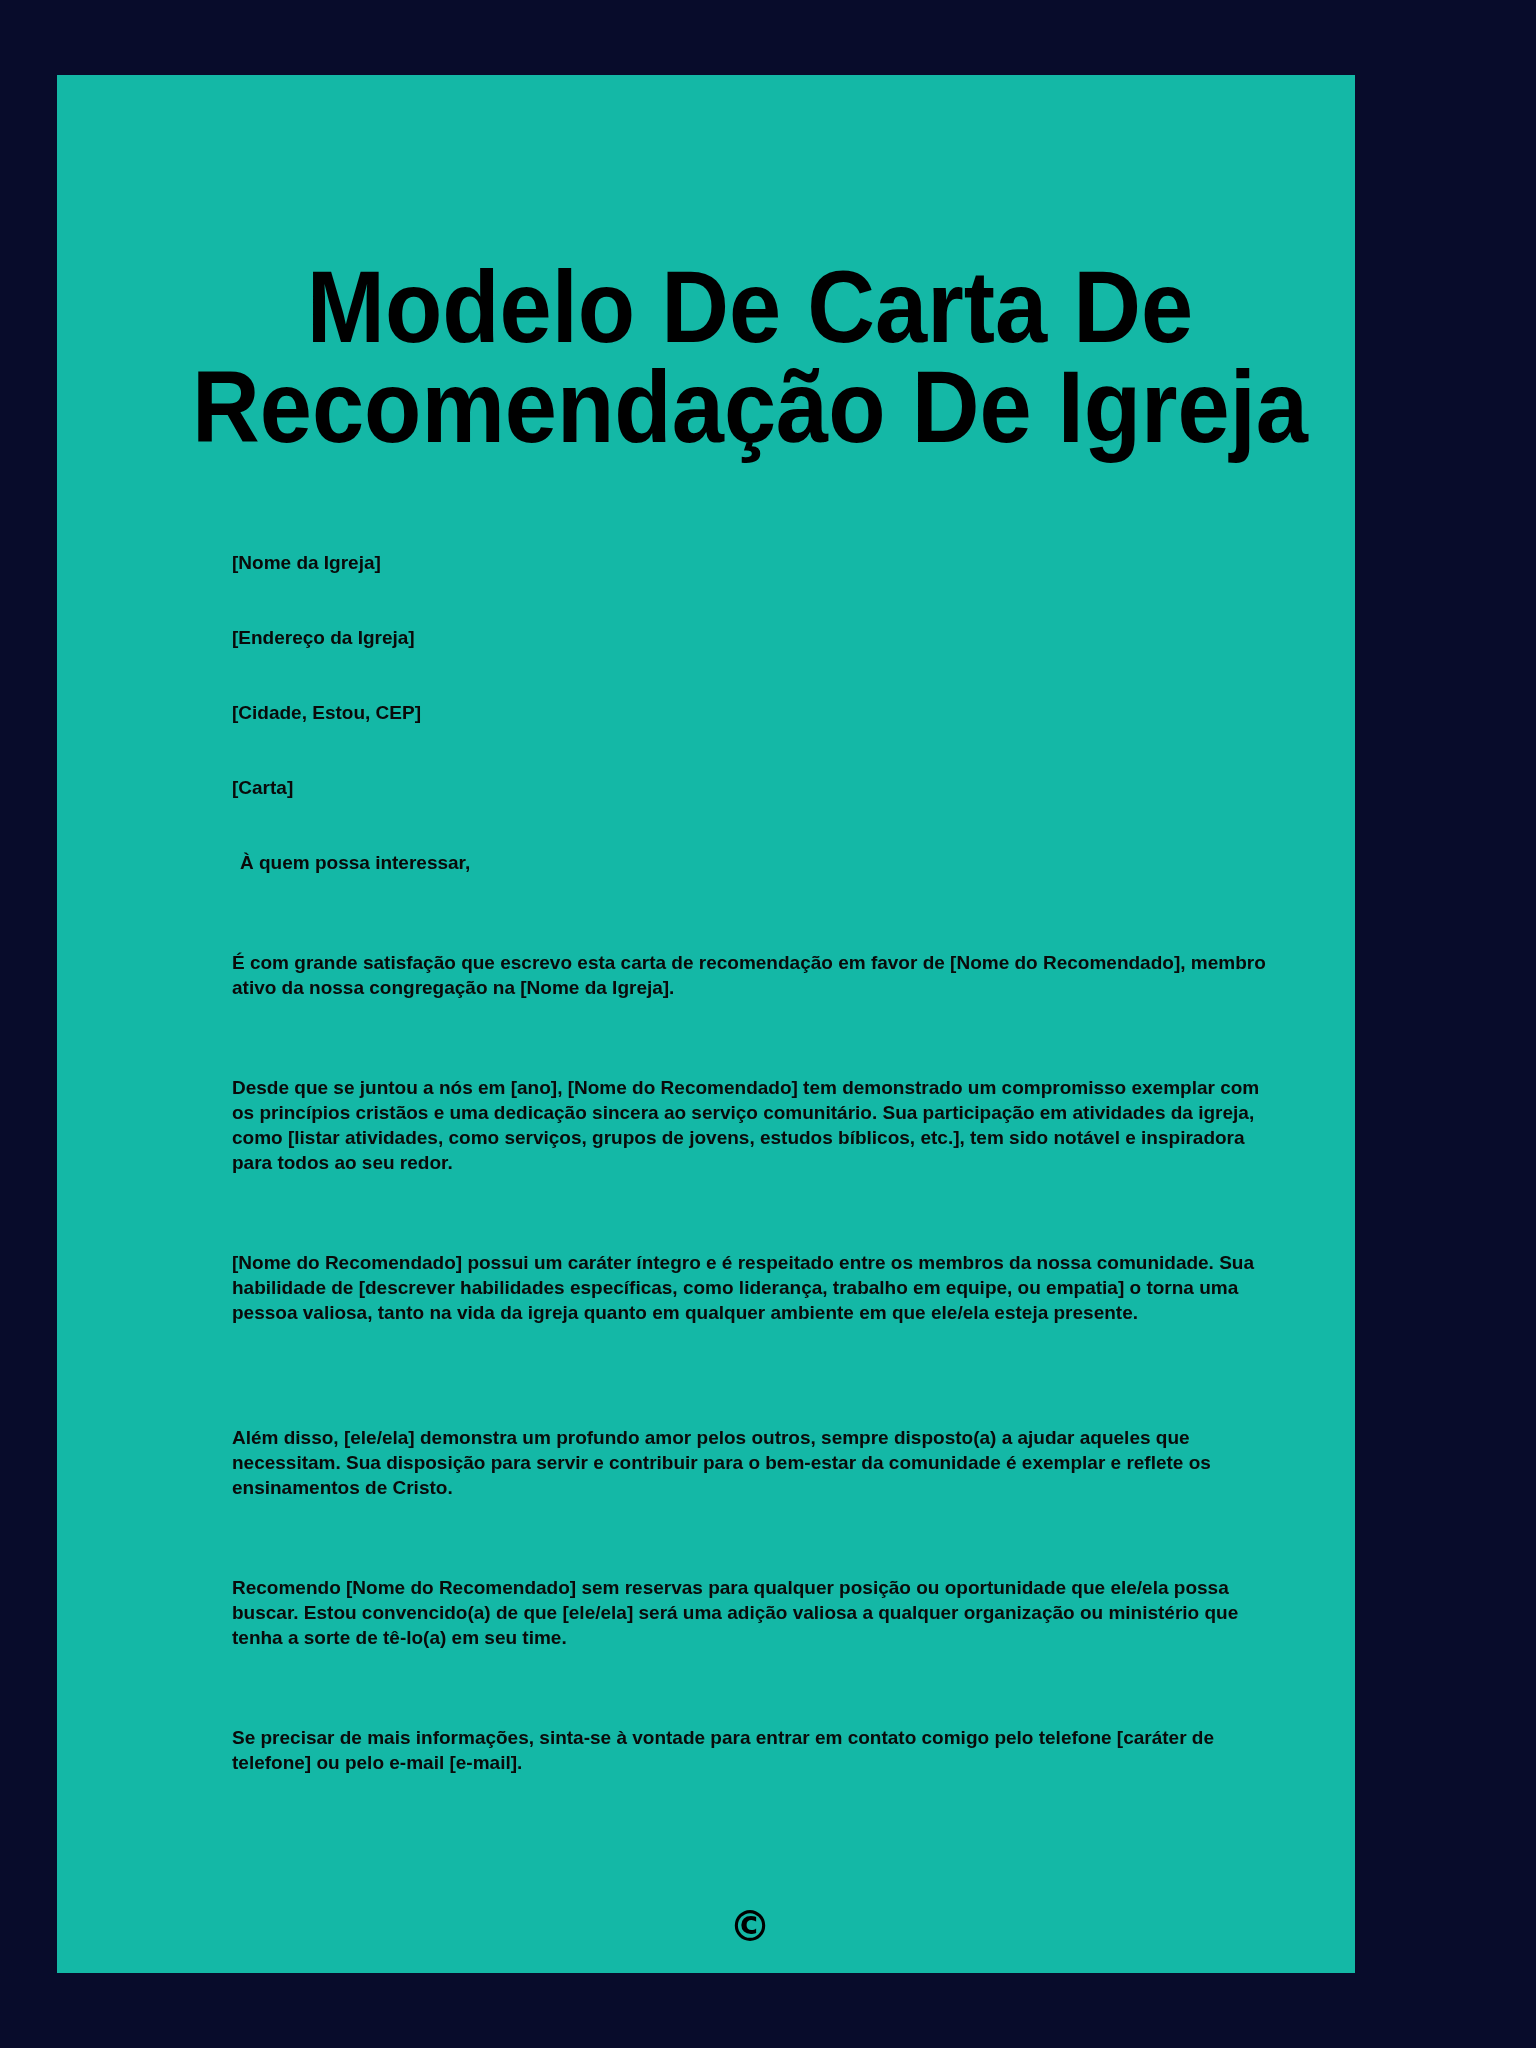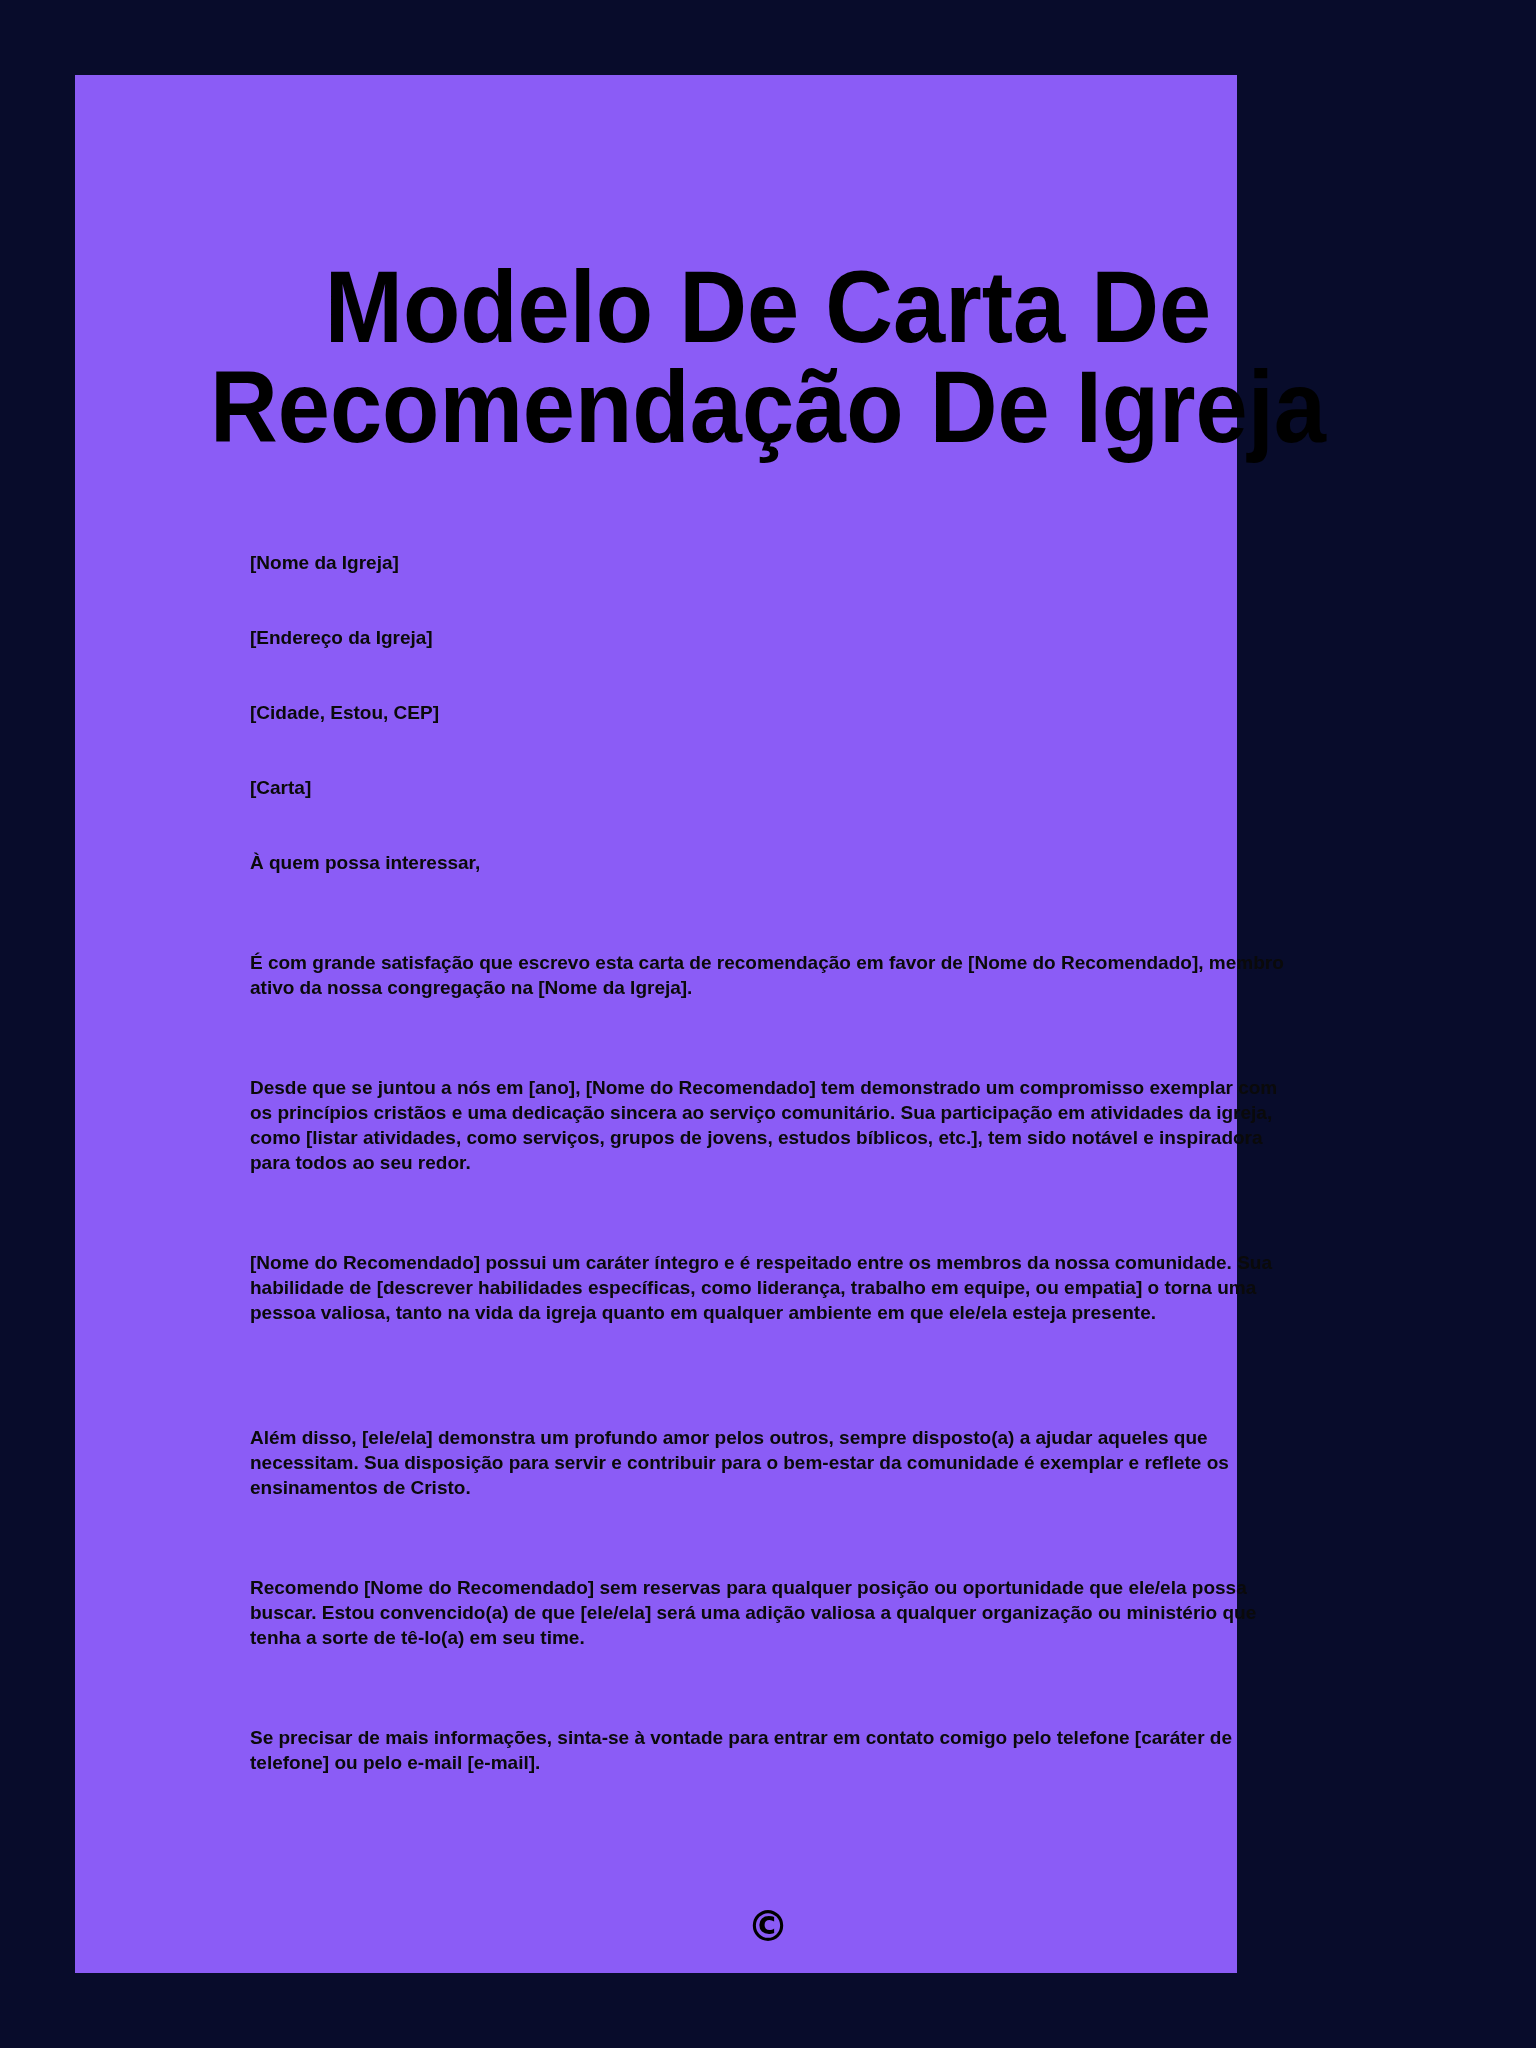--- a/index.html
+++ b/index.html
@@ -9,25 +9,25 @@
     body {
       width: 1536px;
       height: 2048px;
       background: #080c2b;
       position: relative;
       overflow: hidden;
       font-family: "Liberation Sans", sans-serif;
     }
     .page {
       position: absolute;
-      left: 75px;
+      left: 57px;
       top: 75px;
-      width: 1162px;
+      width: 1298px;
       height: 1898px;
-      background: #8b5cf6;
+      background: #14b8a6;
     }
     .title {
       position: absolute;
       left: 0;
       top: 182px;
       width: 1386px;
       text-align: center;
       font-family: "Liberation Sans", sans-serif;
       font-weight: bold;
       font-size: 102px;
@@ -72,21 +72,21 @@
 
   <h1 class="title">
     <span>Modelo De Carta De</span>
     <span>Recomendação De Igreja</span>
   </h1>
 
   <p class="line" style="top:475px;">[Nome da Igreja]</p>
   <p class="line" style="top:550px;">[Endereço da Igreja]</p>
   <p class="line" style="top:625px;">[Cidade, Estou, CEP]</p>
   <p class="line" style="top:700px;">[Carta]</p>
-  <p class="line" style="top:775px;">À quem possa interessar,</p>
+  <p class="line" style="top:775px;margin-left:8px;">À quem possa interessar,</p>
 
   <p class="line" style="top:875px;">É com grande satisfação que escrevo esta carta de recomendação em favor de [Nome do Recomendado], membro ativo da nossa congregação na [Nome da Igreja].</p>
   <p class="line" style="top:1000px;">Desde que se juntou a nós em [ano], [Nome do Recomendado] tem demonstrado um compromisso exemplar com os princípios cristãos e uma dedicação sincera ao serviço comunitário. Sua participação em atividades da igreja, como [listar atividades, como serviços, grupos de jovens, estudos bíblicos, etc.], tem sido notável e inspiradora para todos ao seu redor.</p>
   <p class="line" style="top:1175px;">[Nome do Recomendado] possui um caráter íntegro e é respeitado entre os membros da nossa comunidade. Sua habilidade de [descrever habilidades específicas, como liderança, trabalho em equipe, ou empatia] o torna uma pessoa valiosa, tanto na vida da igreja quanto em qualquer ambiente em que ele/ela esteja presente.</p>
   <p class="line" style="top:1350px;">Além disso, [ele/ela] demonstra um profundo amor pelos outros, sempre disposto(a) a ajudar aqueles que necessitam. Sua disposição para servir e contribuir para o bem-estar da comunidade é exemplar e reflete os ensinamentos de Cristo.</p>
   <p class="line" style="top:1500px;">Recomendo [Nome do Recomendado] sem reservas para qualquer posição ou oportunidade que ele/ela possa buscar. Estou convencido(a) de que [ele/ela] será uma adição valiosa a qualquer organização ou ministério que tenha a sorte de tê-lo(a) em seu time.</p>
   <p class="line" style="top:1650px;">Se precisar de mais informações, sinta-se à vontade para entrar em contato comigo pelo telefone [caráter de telefone] ou pelo e-mail [e-mail].</p>
 
   <div class="copyright">©</div>
 </div>

